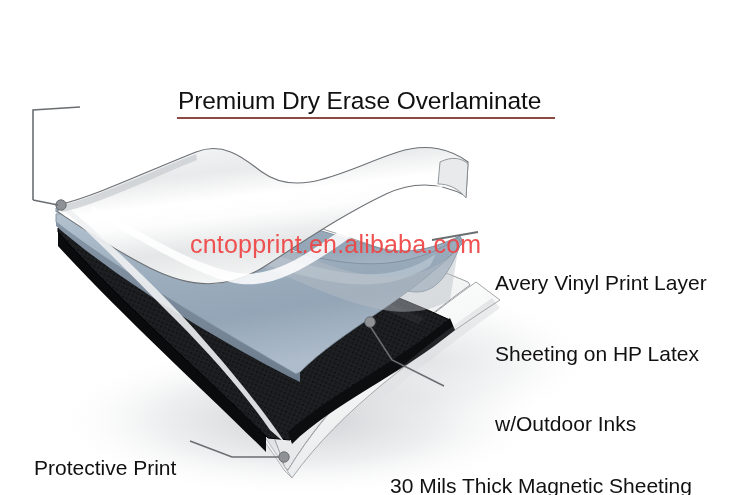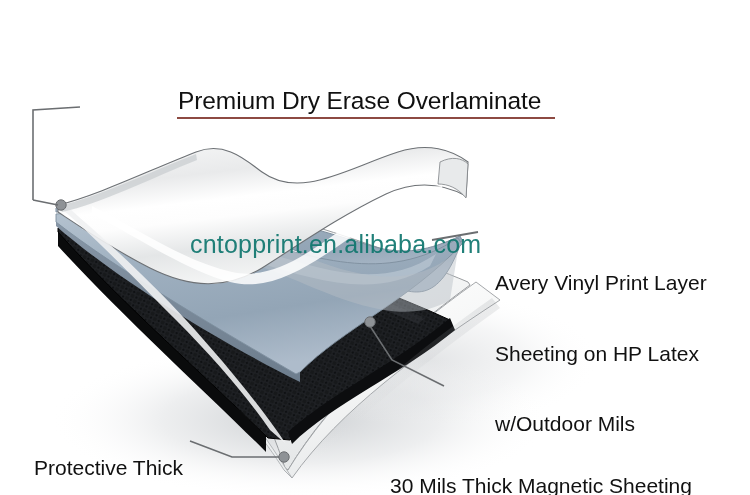--- a/index.html
+++ b/index.html
@@ -66,21 +66,21 @@
     top: 427px;
     font-size: 21px;
   }
   #magnetic-label div { white-space: pre; }
 
   #watermark {
     position: absolute;
     left: 190px;
     top: 230px;
     font-size: 25px;
-    color: #0f766e;
+    color: #ef4444;
     opacity: 0.92;
     white-space: pre;
     letter-spacing: 0.2px;
     pointer-events: none;
   }
 </style>
 </head>
 <body>
 
 <div id="page">
@@ -304,25 +304,25 @@
       <circle cx="284" cy="457" r="5.2" fill="#8e9296" stroke="#6b6e71" stroke-width="1"></circle>
     </g>
   </svg>
 
   <div class="label" id="title-label">Premium Dry Erase Overlaminate</div>
   <div id="title-underline"></div>
 
   <div class="label" id="vinyl-label">
     <div>Avery Vinyl Print Layer</div>
     <div>Sheeting on HP Latex</div>
-    <div>w/Outdoor Mils</div>
+    <div>w/Outdoor Inks</div>
   </div>
 
   <div class="label" id="coating-label">
-    <div>Protective Thick</div>
+    <div>Protective Print</div>
     
   </div>
 
   <div class="label" id="magnetic-label">
     <div>30 Mils Thick Magnetic Sheeting</div>
     
   </div>
 
   <div id="watermark">cntopprint.en.alibaba.com</div>
 

